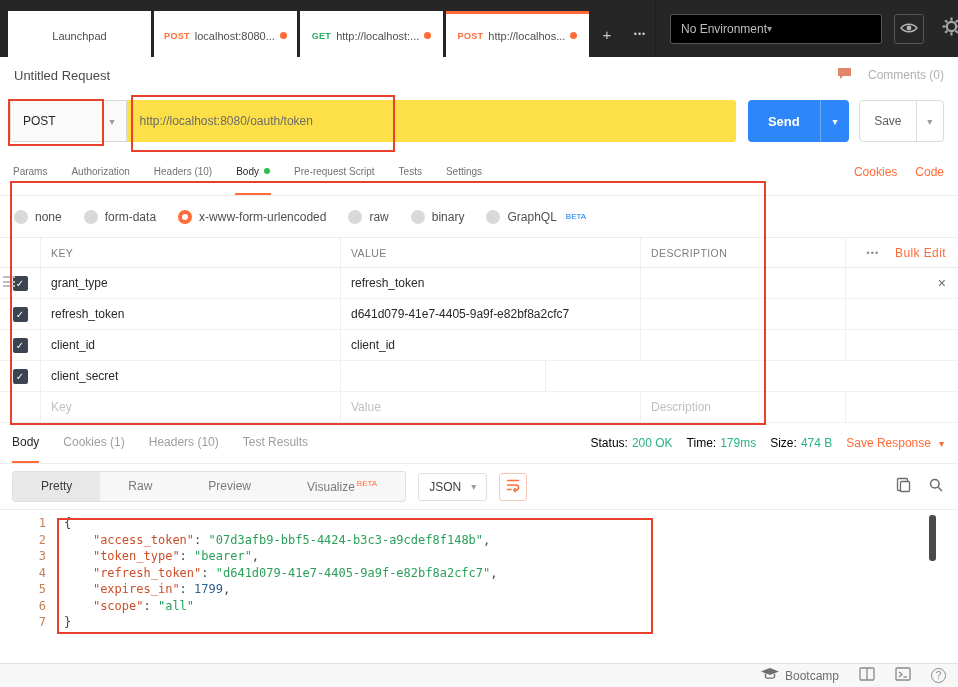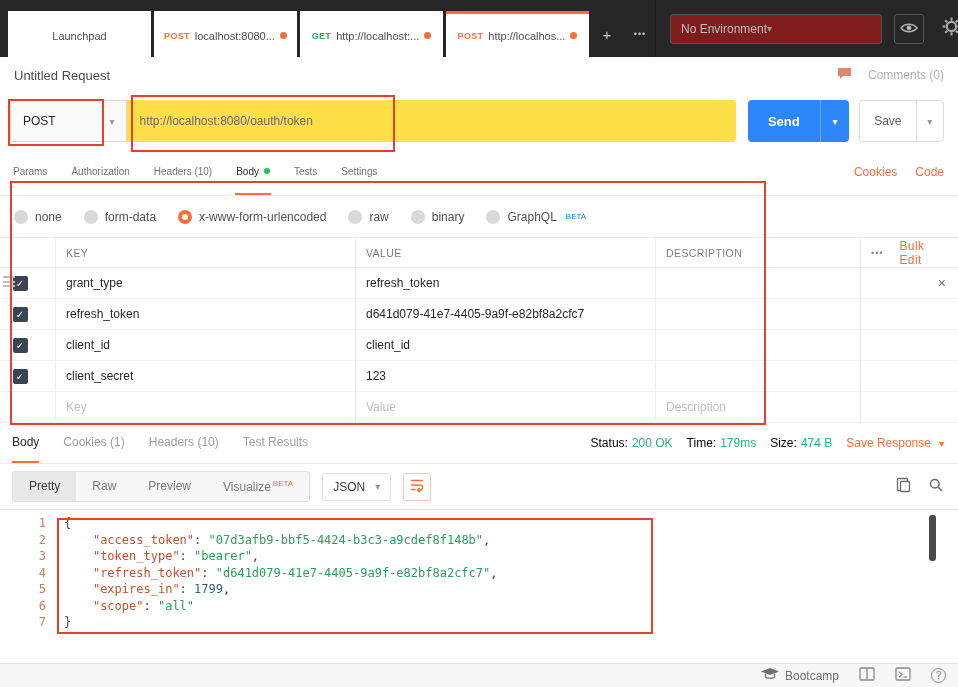--- a/index.html
+++ b/index.html
@@ -16,21 +16,21 @@
          gap:5px; font-size:11px; color:#4f4f4f; border-top:3px solid transparent; cursor:pointer; }
   .tab.active { border-top:3px solid #ff6c37; }
   .tab .method { font-size:9px; font-weight:bold; letter-spacing:.3px; }
   .method.post { color:#ff6c37; } .method.get { color:#27ae60; }
   .tab .dot { width:7px; height:7px; border-radius:50%; background:#ff6c37; flex:0 0 auto; }
   .tabbtn { width:30px; height:46px; display:flex; align-items:center; justify-content:center;
             color:#c9c9c9; font-size:15px; cursor:pointer; }
   .tabbtn.more { font-size:9px; letter-spacing:1px; }
   .topbar-right { margin-left:auto; height:57px; display:flex; align-items:center; gap:12px;
                   padding:0 12px 0 14px; border-left:1px solid #1d1d1d; }
-  .env-select { width:212px; height:30px; background:#7f1d1d; border:1px solid #565656; border-radius:3px;
+  .env-select { width:212px; height:30px; background:#000000; border:1px solid #565656; border-radius:3px;
                 display:flex; align-items:center; padding:0 10px;
                 color:#bdbdbd; font-size:12px; cursor:pointer; }
   .icon-btn { width:30px; height:30px; display:flex; align-items:center; justify-content:center;
               border-radius:3px; cursor:pointer; }
   .icon-btn.bordered { border:1px solid #565656; }
   .caret { color:#9a9a9a; font-size:10px; }
   
   .title-row { height:36px; display:flex; align-items:center; padding:0 14px; flex:0 0 auto; }
   .title-row .title { font-size:13px; color:#4a4a4a; }
   .comments { margin-left:auto; display:flex; align-items:center; gap:16px; font-size:12px; color:#b0b0b0; cursor:pointer; }
@@ -61,41 +61,41 @@
   .radio { width:14px; height:14px; border-radius:50%; background:#d9d9d9; }
   .radio.checked { background:#fff; border:4.5px solid #ff6c37; }
   sup.beta-blue { color:#097bed; font-size:8px; margin-left:2px; }
   sup.beta-orange { color:#ff6c37; font-size:8px; margin-left:2px; }
   
   .kv-table { flex:0 0 auto; font-size:12px; }
   .kv-row { display:flex; height:31px; border-bottom:1px solid #f0f0f0; align-items:stretch; position:relative; }
   .kv-row.header { height:30px; border-bottom:1px solid #ebebeb; color:#7e7e7e; font-size:10.5px; letter-spacing:.4px; }
   .cell { display:flex; align-items:center; padding:0 10px; border-left:1px solid #efefef; }
   .cell.gutter { width:40px; justify-content:center; border-left:none; }
-  .cell.key { width:300px;margin-left:15px; } .cell.value { width:300px; } .cell.desc { width:205px; }
+  .cell.key { width:300px; } .cell.value { width:300px; } .cell.desc { width:205px; }
   .cell.actions { flex:1; justify-content:flex-end; gap:16px; padding-right:12px; }
   .checkbox { width:15px; height:15px; background:#3d4451; border-radius:2px; color:#fff; font-size:10px;
               display:flex; align-items:center; justify-content:center; cursor:pointer; }
   .ph { color:#c0c0c0; }
   .drag-handle { position:absolute; left:3px; top:8px; width:12px; display:flex; flex-direction:column; gap:2.5px; cursor:grab; }
   .drag-handle i { display:block; height:2px; background:#bdbdbd; }
   .row-close { color:#6b6b6b; font-size:14px; cursor:pointer; }
   .dots-gray { color:#8a8a8a; font-size:9px; letter-spacing:1px; cursor:pointer; }
   
   .resp-header { height:41px; display:flex; align-items:stretch; padding:0 14px 0 12px; border-bottom:1px solid #ededed; flex:0 0 auto; }
   .resp-tab { display:flex; align-items:center; font-size:12px; color:#9e9e9e; margin-right:24px; border-bottom:2px solid transparent; cursor:pointer; }
   .resp-tab.active { color:#282828; border-bottom:2px solid #ff6c37; }
   .resp-meta { margin-left:auto; display:flex; align-items:center; gap:14px; font-size:12px; }
   .meta-pair { display:flex; gap:4px; }
   .meta-label { color:#000000; } .meta-value { color:#26b47f; }
   .save-resp { color:#ff6c37; display:flex; align-items:center; gap:8px; cursor:pointer; }
   
   .resp-toolbar { height:46px; display:flex; align-items:center; padding:0 14px 0 12px; border-bottom:1px solid #ededed; gap:12px; flex:0 0 auto; }
   .view-group { display:flex; border:1px solid #e0e0e0; border-radius:3px; overflow:hidden; background:#f7f7f7; }
-  .view-item { padding:7px 16px; font-size:12px; color:#7a7a7a; cursor:pointer; }
+  .view-item { padding:7px 28px; font-size:12px; color:#7a7a7a; cursor:pointer; }
   .view-item.active { background:#e8e8e8; color:#3c3c3c; }
   .json-select { display:flex; align-items:center; gap:10px; border:1px solid #e0e0e0; border-radius:3px;
                  padding:6px 10px; font-size:12px; color:#3c3c3c; cursor:pointer; }
   .wrap-btn { border:1px solid #f3c9b5; border-radius:3px; width:28px; height:28px; display:flex; align-items:center; justify-content:center; cursor:pointer; }
   .toolbar-right { margin-left:auto; display:flex; align-items:center; gap:16px; }
   
   .code-area { height:151px; position:relative; overflow:hidden; display:flex; padding-top:5px;
                font-family:"DejaVu Sans Mono", monospace; font-size:12px; line-height:16.5px; flex:0 0 auto; }
   .code-gutter { width:46px; text-align:right; color:#c4805a; user-select:none; }
   .code-lines { padding-left:18px; white-space:pre; }
@@ -216,20 +216,23 @@
       <span>Authorization</span>
     </div>
   <div class="req-tab">
       <span>Headers (10)</span>
     </div>
   <div class="req-tab active">
     <span>Body</span>
     <span class="green-dot"></span>
   </div>
   <div class="req-tab">
+      <span>Pre-request Script</span>
+    </div>
+  <div class="req-tab">
       <span>Tests</span>
     </div>
   <div class="req-tab">
       <span>Settings</span>
     </div>
   <div class="links">
     <span class="orange-link">Cookies</span>
     <span class="orange-link">Code</span>
   </div>
 </div>
@@ -309,21 +312,20 @@
     <div class="cell value">client_id</div>
     <div class="cell desc"></div>
     <div class="cell actions"></div>
   </div>
 
   <div class="kv-row">
     <div class="cell gutter">
         <span class="checkbox">✓</span>
       </div>
     <div class="cell key">client_secret</div>
-    <div class="cell value">123</div>
     <div class="cell desc"></div>
     <div class="cell actions"></div>
   </div>
 
   <div class="kv-row">
     <div class="cell gutter"></div>
     <div class="cell key ph">Key</div>
     <div class="cell value ph">Value</div>
     <div class="cell desc ph">Description</div>
     <div class="cell actions"></div>

